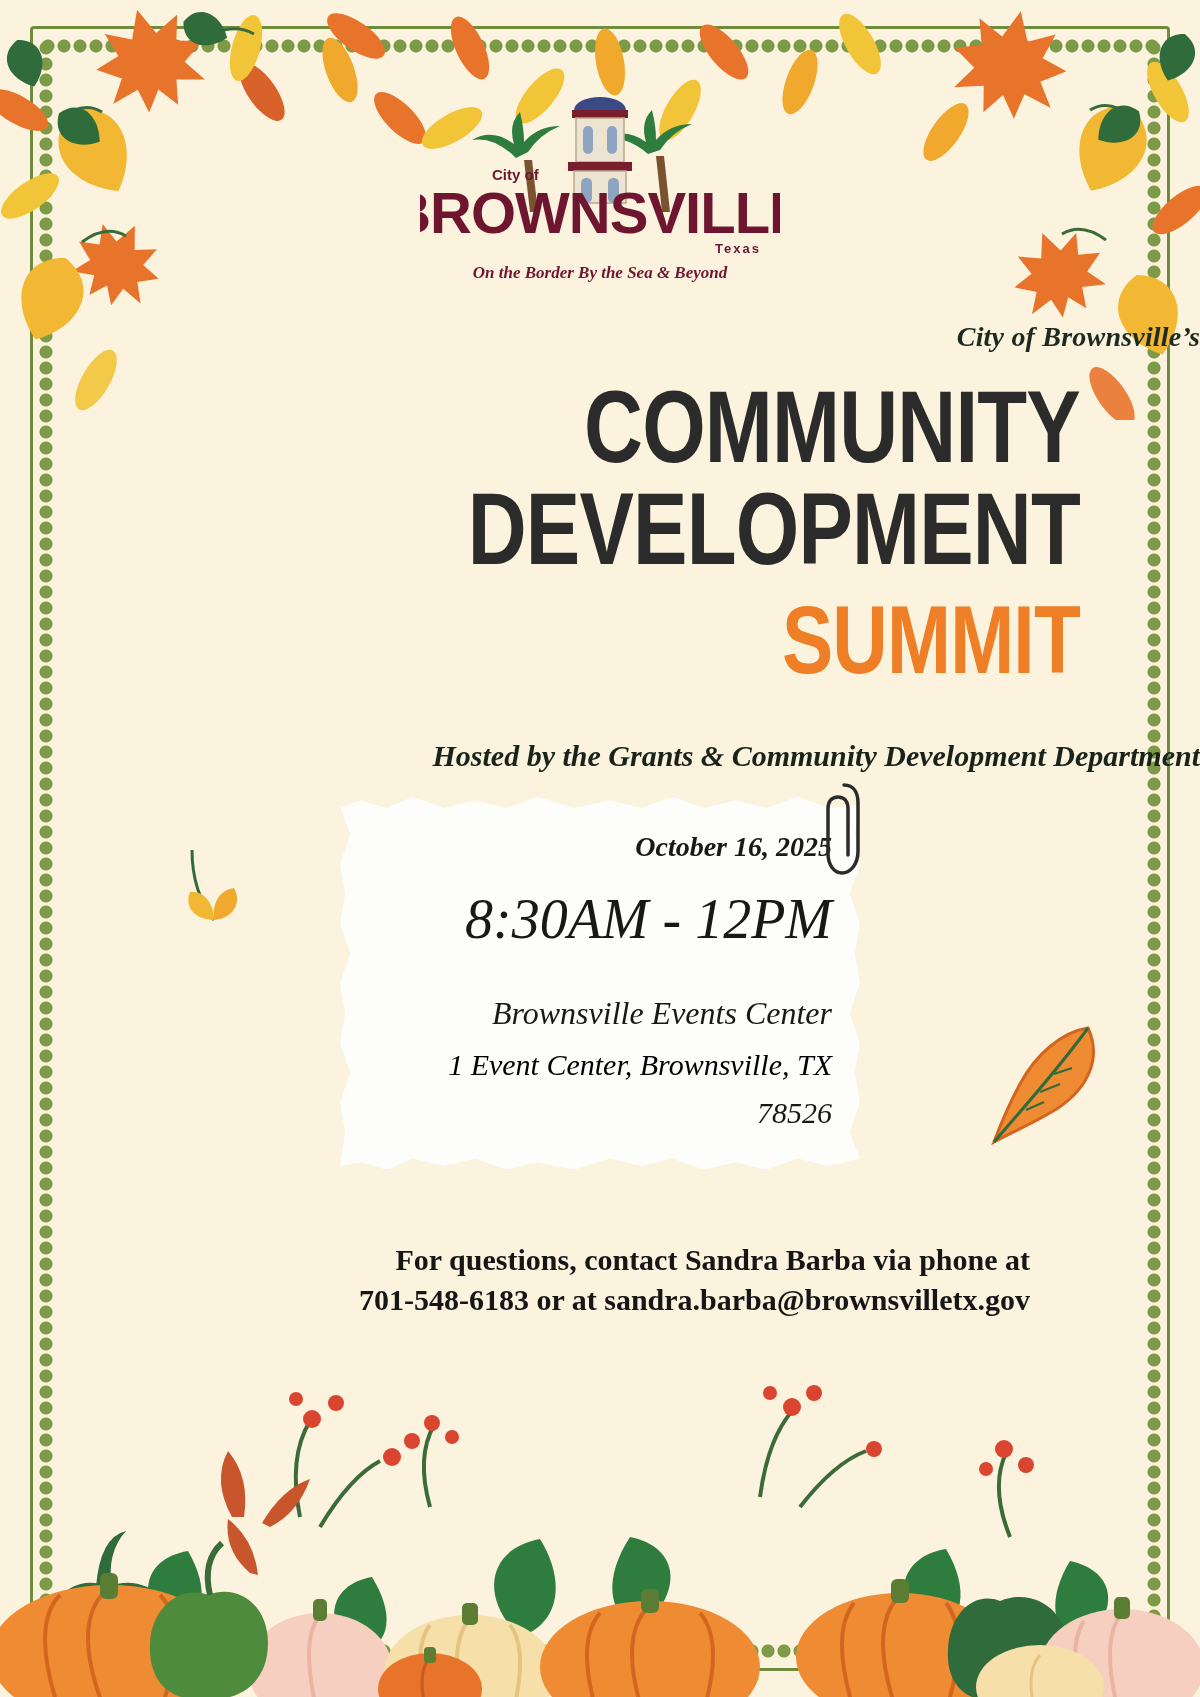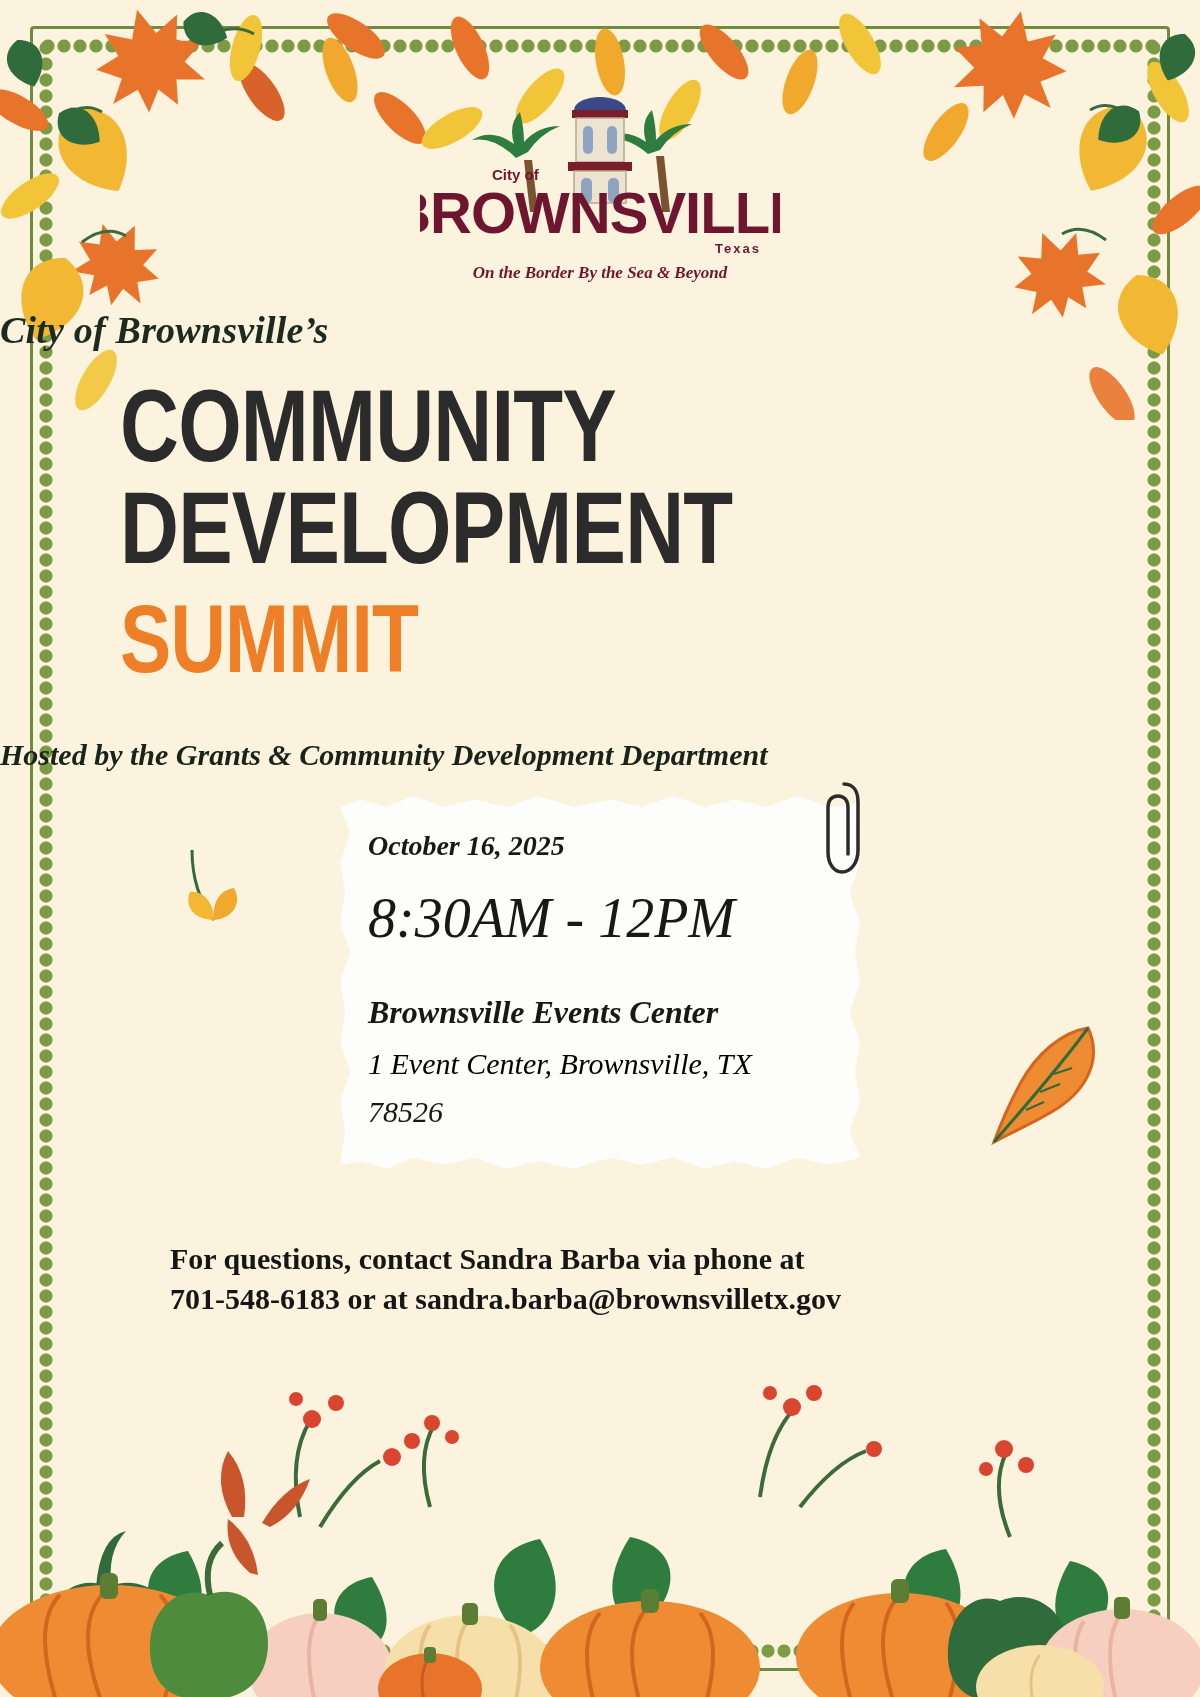--- a/index.html
+++ b/index.html
@@ -48,37 +48,37 @@
   
   .leaf {
     position: absolute;
     pointer-events: none;
   }
 
   
   .content {
     position: absolute;
     left: 0; right: 0; top: 0;
-    text-align: left;
+    text-align: right;
   }
 
   .logo-wrap {
     position: relative;
     margin: 0 auto;
     width: 360px;
     height: 215px;
     padding-top: 88px;
   }
   .logo-svg { display:block; margin: 0 auto; }
 
   .pretitle {
-    margin-top: 5px;
-    font-style: italic;
-    font-weight: bold;
-    font-size: 38px;
+    margin-top: 18px;
+    font-style: italic;
+    font-weight: bold;
+    font-size: 28px;
     color: #1d2a20;
     letter-spacing: .2px;
   }
   .title-line {
     font-family: "Liberation Sans Narrow", "Liberation Sans", sans-serif;
     font-weight: bold;
     color: #2b2b2b;
     letter-spacing: -1px;
     line-height: .96;
     transform: scaleX(.80);
@@ -134,21 +134,21 @@
   .card .time {
     margin-top: 24px;
     font-style: italic;
     font-weight: normal;
     font-size: 56px;
     color: #181818;
   }
   .card .venue {
     margin-top: 44px;
     font-style: italic;
-    font-weight: bold;
+    font-weight: normal;
     font-size: 32px;
     color: #181818;
   }
   .card .addr1 {
     margin-top: 16px;
     font-style: italic;
     font-size: 30px;
     color: #000000;
   }
   .card .addr2 {

